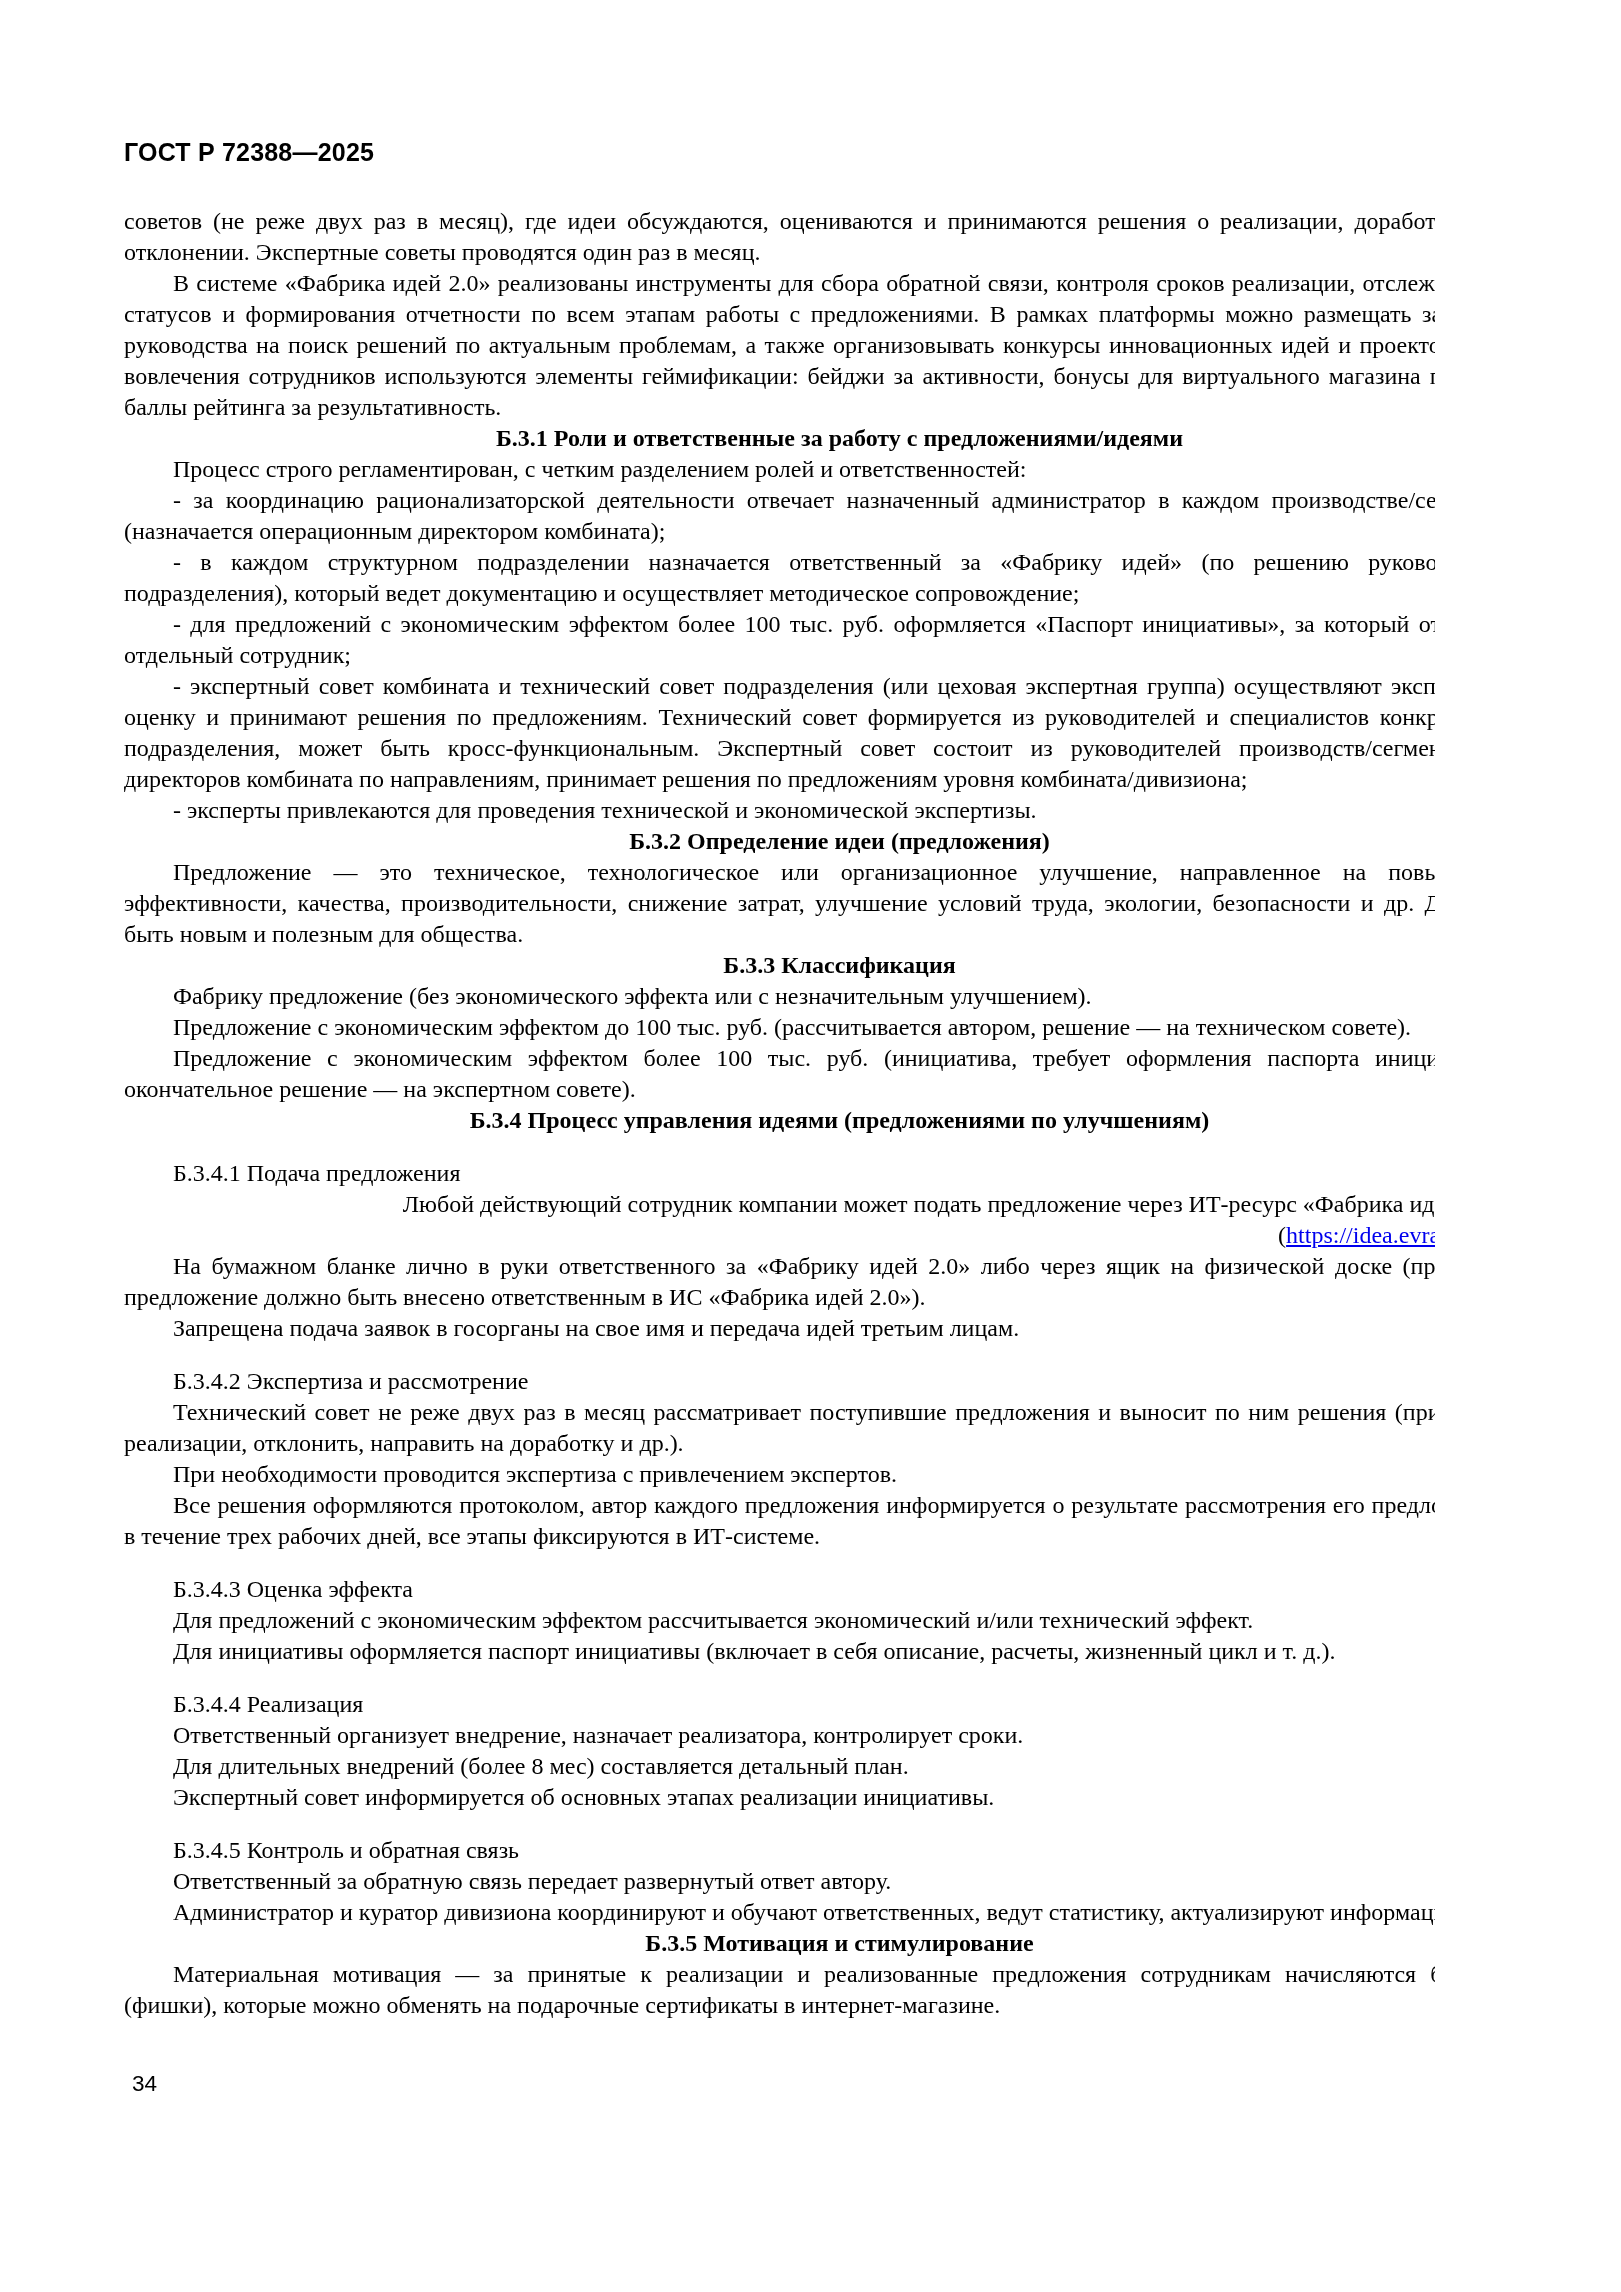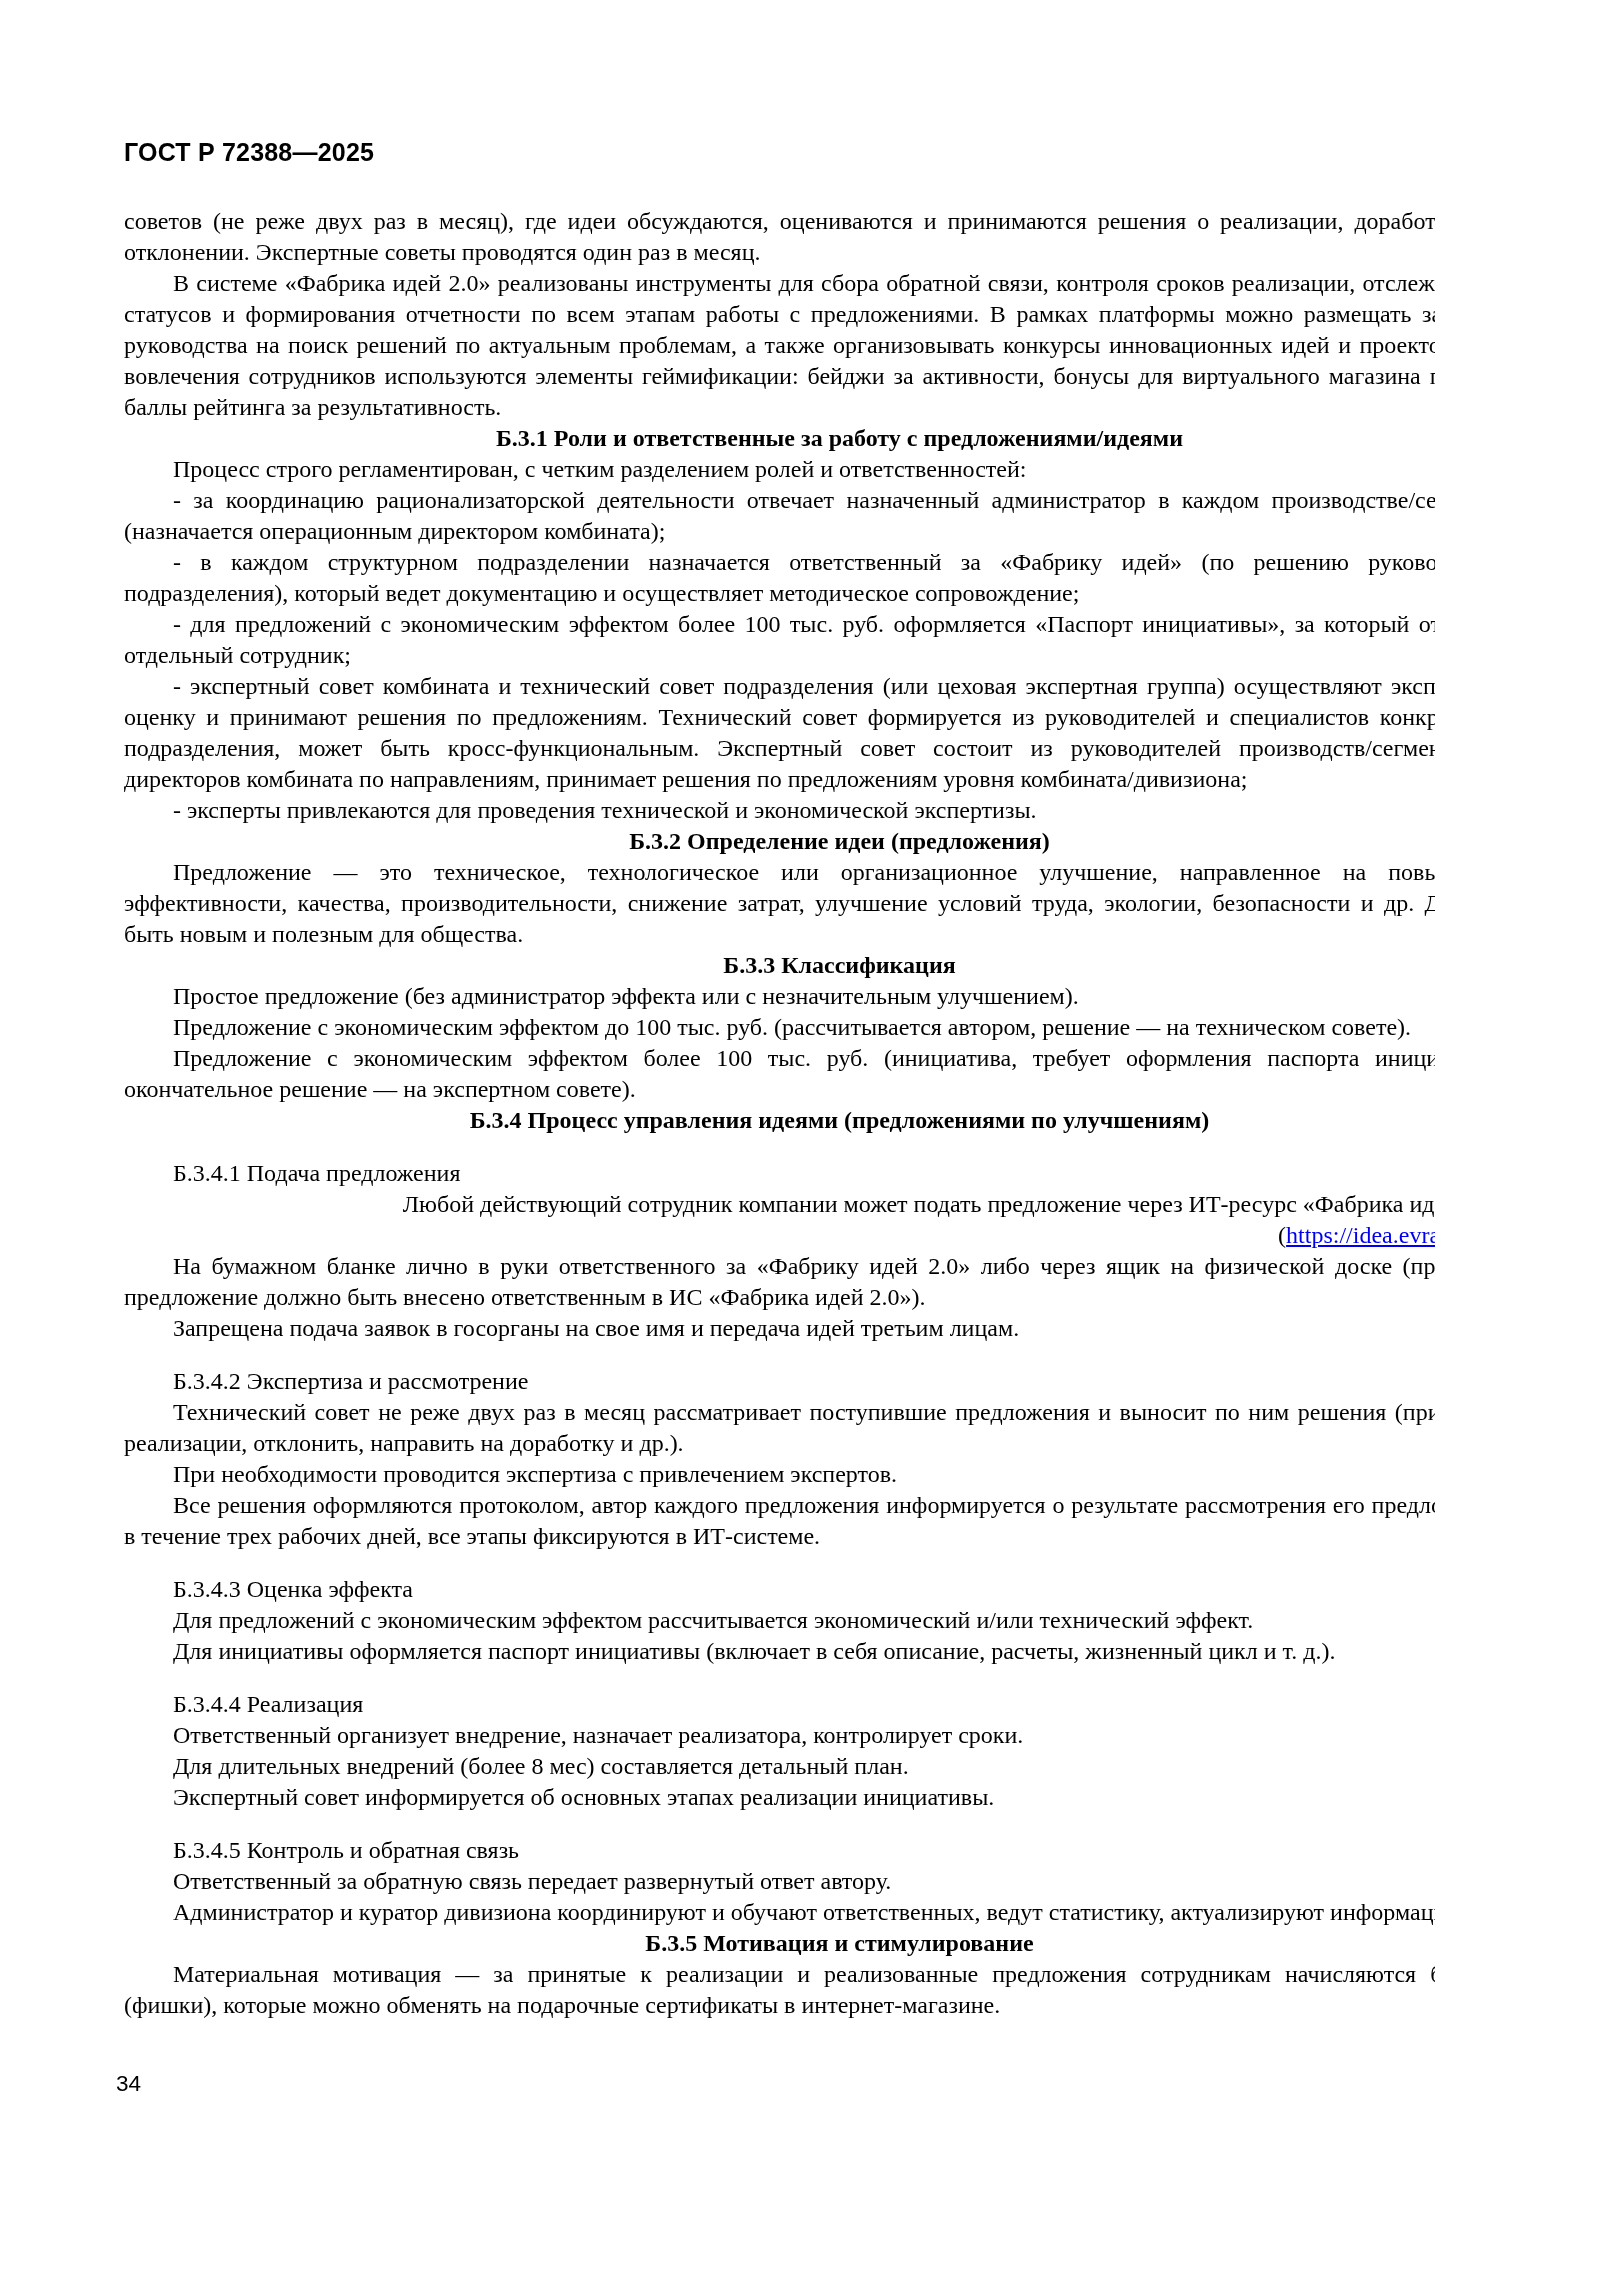--- a/index.html
+++ b/index.html
@@ -60,21 +60,21 @@
     margin-top: 22px;
   }
   p.lastline {
     text-align: right;
   }
   .link {
     text-decoration: underline;
   }
   .page-number {
     position: absolute;
-    left: 116px;
+    left: 132px;
     top: 2071px;
     font-size: 22.5px;
   }
 </style>
 </head>
 <body>
 
 <div class="page">
 
   <div class="page-header">ГОСТ Р 72388—2025</div>
@@ -99,21 +99,21 @@
     <p class="indent">- экспертный совет комбината и технический совет подразделения (или цеховая экспертная группа) осуществляют экспертизу, оценку и принимают решения по предложениям. Технический совет формируется из руководителей и специалистов конкретного подразделения, может быть кросс-функциональным. Экспертный совет состоит из руководителей производств/сегментов и директоров комбината по направлениям, принимает решения по предложениям уровня комбината/дивизиона;</p>
 
     <p class="indent">- эксперты привлекаются для проведения технической и экономической экспертизы.</p>
 
     <p class="heading">Б.3.2 Определение идеи (предложения)</p>
 
     <p class="indent">Предложение — это техническое, технологическое или организационное улучшение, направленное на повышение эффективности, качества, производительности, снижение затрат, улучшение условий труда, экологии, безопасности и др. Должно быть новым и полезным для общества.</p>
 
     <p class="heading">Б.3.3 Классификация</p>
 
-    <p class="indent">Простое предложение (без администратор эффекта или с незначительным улучшением).</p>
+    <p class="indent">Фабрику предложение (без экономического эффекта или с незначительным улучшением).</p>
 
     <p class="indent">Предложение с экономическим эффектом до 100 тыс. руб. (рассчитывается автором, решение — на техническом совете).</p>
 
     <p class="indent">Предложение с экономическим эффектом более 100 тыс. руб. (инициатива, требует оформления паспорта инициативы, окончательное решение — на экспертном совете).</p>
 
     <p class="heading">Б.3.4 Процесс управления идеями (предложениями по улучшениям)</p>
 
     <p class="subheading">Б.3.4.1 Подача предложения</p>
 
     <p class="indent lastline"><span>Любой действующий сотрудник компании может подать предложение через ИТ-ресурс «Фабрика идей 2.0» (</span><a class="link" href="#">https://idea.evraz.com</a><span>)</span></p>

